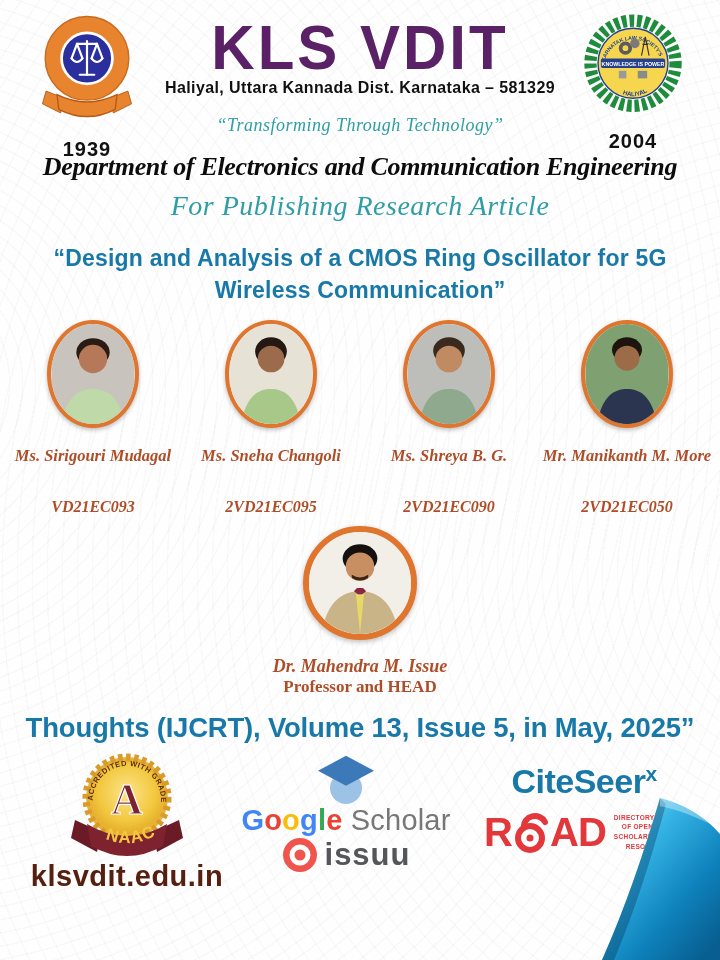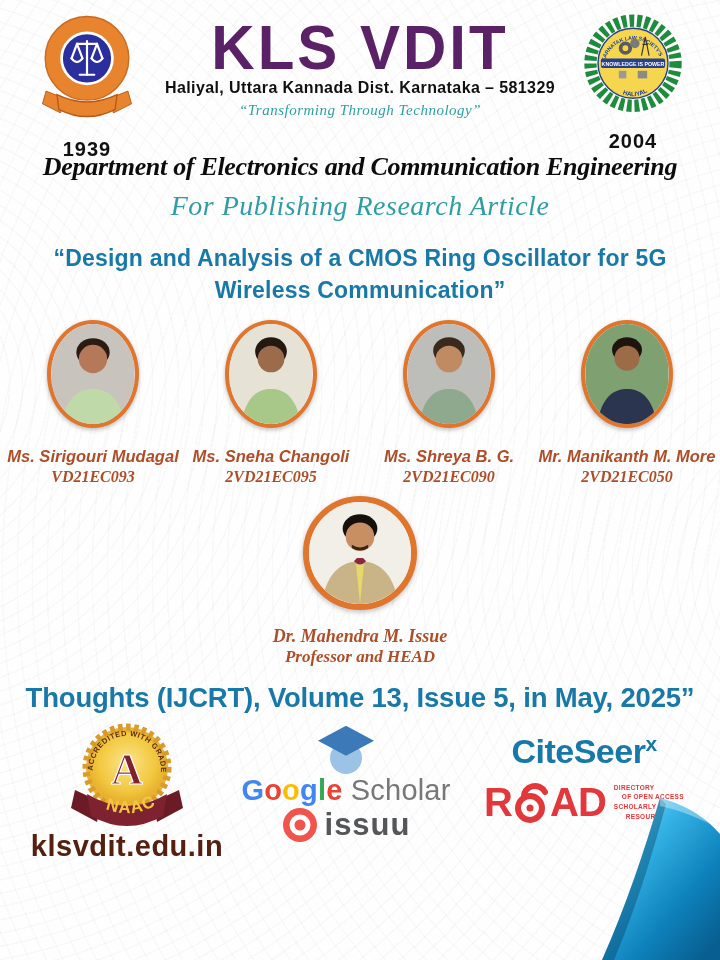--- a/index.html
+++ b/index.html
@@ -15,22 +15,22 @@
   
   .header { display:flex; align-items:flex-start; padding:12px 26px 0 26px; height:146px; }
   .logo-col { width:122px; text-align:center; flex:0 0 auto; }
   .year { font-size:20px; font-weight:bold; color:#111; margin-top:2px; letter-spacing:1px; }
   .head-center { flex:1 1 auto; text-align:center; padding-top:6px; }
   .inst-title {
     font-size:60px; line-height:0.95; font-weight:bold; letter-spacing:3px;
     color:#5a2166; transform:scaleY(1.05); transform-origin:top center;
   }
   .inst-addr { font-size:16px; font-weight:bold; color:#101010; margin-top:4px; letter-spacing:0.4px; }
-  .inst-tagline { font-family:"Liberation Serif", serif; font-style:italic; font-size:15px;
-    color:#2e9ea4; margin-top:5px; letter-spacing:0.5px; }
+  .inst-tagline { font-family:"Liberation Serif", serif; font-style:italic; font-size:18px;
+    color:#2e9ea4; margin-top:18px; letter-spacing:0.5px; }
   
   .dept {
     text-align:center; font-family:"Liberation Serif", serif; font-style:italic; font-weight:bold;
     font-size:26px; color:#0c0c0c; margin-top:6px; letter-spacing:-0.3px;
   }
   .congrats {
     text-align:center; font-family:"DejaVu Serif", serif; font-style:italic; font-weight:bold;
     font-size:44px; color:#a1288e; margin-top:4px; letter-spacing:0.5px;
     text-shadow:2px 3px 3px rgba(60,10,60,0.30);
   }
@@ -42,33 +42,33 @@
     font-size:23px; line-height:1.4; letter-spacing:0.2px; }
   
   .students { display:flex; justify-content:center; margin-top:14px; }
   .student-card { width:178px; text-align:center; }
   .oval {
     width:92px; height:108px; margin:0 auto; border-radius:50%;
     border:4px solid #e0762e; overflow:hidden; background:#ddd;
     box-shadow:0 2px 4px rgba(0,0,0,0.25), inset 0 0 0 2px #fff;
   }
   .oval svg, .circle svg { display:block; width:100%; height:100%; }
-  .p-name { margin-top:17px; font-family:Liberation Sans, sans-serif; font-style:italic; font-weight:bold;
+  .p-name { margin-top:17px; font-family:Liberation Serif, serif; font-style:italic; font-weight:bold;
     font-size:16.5px; color:#ad4e28; line-height:1.35; }
   .p-usn { font-family:"Liberation Serif", serif; font-style:italic; font-weight:bold;
-    font-size:16px; color:#ad4e28; }
+    font-size:16px; color:#ad4e28;margin-top:30px; }
   .guide { text-align:center; margin-top:10px; }
   .circle {
     width:114px; height:114px; margin:0 auto; border-radius:50%;
     border:6px solid #e0762e; overflow:hidden; background:#f2efe9;
     box-shadow:0 2px 5px rgba(0,0,0,0.25);
   }
   .g-name { margin-top:16px; font-family:"Liberation Serif", serif; font-style:italic; font-weight:bold;
     font-size:18px; color:#ad4e28; }
-  .g-desig { font-family:"Liberation Serif", serif; font-style:italic; font-weight:bold;
+  .g-desig { font-family:"Liberation Serif", serif; font-weight:bold;
     font-size:17px; color:#ad4e28; }
   
   .journal { text-align:center; margin-top:12px; color:#1879a8; font-weight:bold;
     font-size:27.5px; line-height:1.35; letter-spacing:-0.2px; }
   
   .footer { display:flex; align-items:flex-start; margin-top:6px; padding:0 8px 0 18px; }
   .f-col1 { width:218px; text-align:center; }
   .website { font-size:29px; font-weight:bold; color:#552010; letter-spacing:0.5px; margin-top:-2px; }
   .f-col2 { width:220px; text-align:center; padding-top:4px; }
   .gs-cap { position:relative; width:70px; height:46px; margin:0 auto; }

